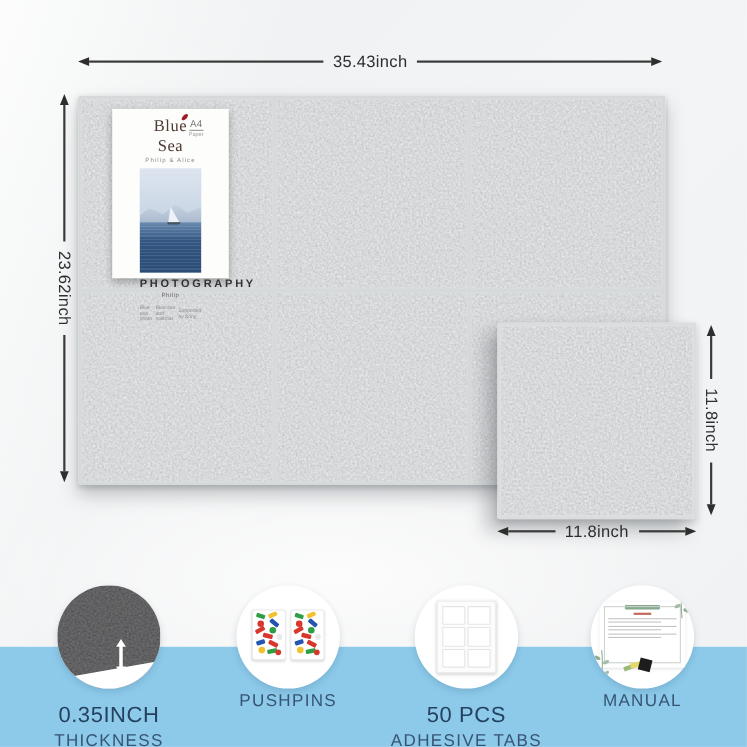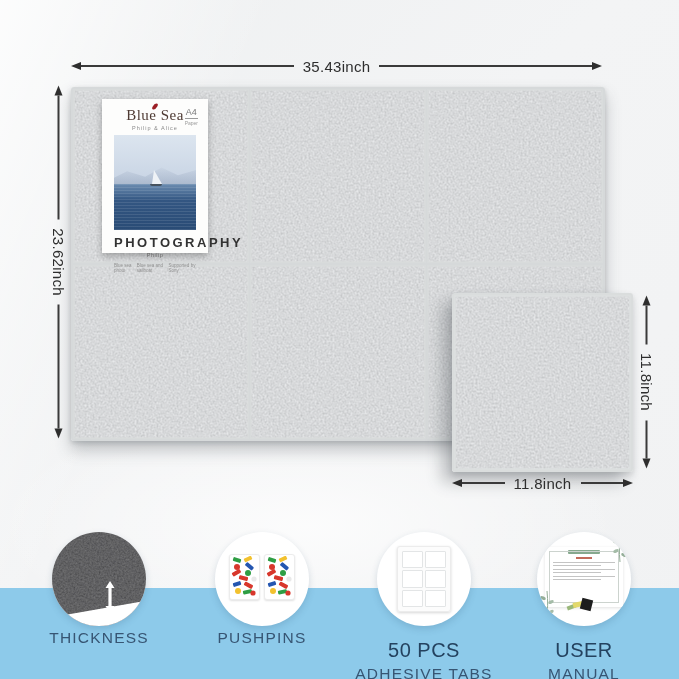--- a/index.html
+++ b/index.html
@@ -13,36 +13,36 @@
 
   
   .dim { position:absolute; display:flex; align-items:center; height:16px;
          color:#2e2e2e; font-size:15px; }
   .dim-line { flex:1; height:1.5px; background:#3a3a3a; }
   .dim-text { padding:0 9px; white-space:nowrap; letter-spacing:.3px; }
   .ah { width:0; height:0; border-top:4.5px solid transparent; border-bottom:4.5px solid transparent; }
   .ah-l { border-right:10px solid #2e2e2e; }
   .ah-r { border-left:10px solid #2e2e2e; }
   .dim-v { transform:rotate(90deg); }
-  #dim-top    { left:71px;  top:58px;  width:531px; }
+  #dim-top    { left:71px;  top:48px;  width:531px; }
   #dim-left   { left:-118px; top:254px; width:353px; }
   #dim-right  { left:560px; top:374px; width:173px; }
   #dim-bottom { left:452px; top:475px; width:181px; }
 
   
   .board-main { position:absolute; left:71px; top:87px; width:534px; height:354px;
                 border-radius:3px; box-shadow:0 9px 16px rgba(70,76,82,.30), 0 2px 5px rgba(70,76,82,.22); }
   .tile-single { position:absolute; left:452px; top:293px; width:181px; height:179px;
                 border-radius:3px; box-shadow:-10px 10px 16px rgba(70,76,82,.33), 0 3px 6px rgba(70,76,82,.2); }
   .board-main svg, .tile-single svg { display:block; }
 
   
   .poster { position:absolute; left:102px; top:99px; width:106px; height:154px;
             background:#fdfdfc; box-shadow:0 3px 7px rgba(0,0,0,.28);
-            padding:7px 12px 4px; box-sizing:border-box; }
+            padding:7px 25px 4px; box-sizing:border-box; }
   .poster-head { position:relative; text-align:center; }
   .poster-title { font-family:"Liberation Serif", serif; font-size:15px; color:#4e3a33; letter-spacing:.5px; }
   .poster-leaf { position:absolute; width:4px; height:7px; background:#9c1f26;
                  border-radius:70% 30% 70% 30%; transform:rotate(30deg); top:-3px; left:39px; }
   .poster-badge { position:absolute; right:-2px; top:1px; text-align:center; }
   .badge-size { font-size:9px; color:#787878; border-bottom:1px solid #9a9a9a; padding:0 1px 1px; }
   .badge-paper { font-size:5px; color:#9d9d9d; margin-top:1px; }
   .poster-sub { font-size:5.5px; color:#8a8a8a; letter-spacing:1px; text-align:center; margin-top:1px; }
   .photo { position:relative; margin-top:4px; height:95px; overflow:hidden;
            background:linear-gradient(#dce5ef 0%, #c8d4e4 50%, #bccadc 56%); }
@@ -50,21 +50,21 @@
            background:linear-gradient(to bottom, rgba(160,175,195,0), rgba(146,162,186,.55));
            clip-path:polygon(0 62%,16% 34%,38% 58%,58% 18%,78% 52%,100% 28%,100% 100%,0 100%); }
   .sea { position:absolute; left:0; right:0; top:52%; bottom:0;
          background:linear-gradient(#6b8cb0 0%, #335682 35%, #294b75 100%); }
   .ripples { position:absolute; inset:0;
          background:repeating-linear-gradient(180deg, rgba(255,255,255,.10) 0 1px, rgba(255,255,255,0) 1px 3px); }
   .sail { position:absolute; left:46%; top:37%; width:0; height:0;
           border-left:2px solid transparent; border-right:8px solid transparent;
           border-bottom:14px solid #eef2f6; }
   .hull { position:absolute; left:44%; top:52%; width:12px; height:2px; background:#46525e; border-radius:0 0 3px 3px; }
-  .poster-caption { margin-top:5px; font-size:13px; font-weight:bold; letter-spacing:2.5px;
+  .poster-caption { margin-top:5px; font-size:10px; font-weight:bold; letter-spacing:2.5px;
                     color:#323232; text-align:center; }
   .poster-author { margin-top:2px; font-size:5.5px; color:#666; letter-spacing:.5px; text-align:center; }
   .poster-foot { margin-top:5px; display:flex; align-items:center; justify-content:space-between;
                  font-size:4.5px; color:#8f8f8f; }
   .foot-sep { color:#c0c0c0; }
 
   
   .blue-band { position:absolute; left:0; top:588px; width:679px; height:91px; background:#8dcaea; }
   .feature { position:absolute; top:532px; width:170px; text-align:center; }
   #feature-0 { left:14px; } #feature-1 { left:177px; } #feature-2 { left:339px; } #feature-3 { left:499px; }
@@ -248,20 +248,21 @@
         </defs>
         <g filter="url(#feltBlack)">
             <rect x="0" y="0" width="94" height="94"></rect>
           </g>
       </svg>
       <div class="wedge"></div>
       <svg class="thick-arrow" width="12" height="34" viewBox="0 0 12 34">
         <path d="M6 1 L10.5 8 H7.6 V26 H10.5 L6 33 L1.5 26 H4.4 V8 H1.5 Z" fill="#ffffff"></path>
       </svg>
     </div>
+    <div class="feature-value">0.35INCH</div>
     <div class="feature-label">THICKNESS</div>
   </div>
 
   <div class="feature" id="feature-1">
     <div class="circle">
       <div class="pin-boxes">
         <div class="pin-box">
           <svg width="27" height="42" viewBox="0 0 27 42">
             <rect x="2" y="2" width="8" height="4" rx="1" fill="#2e9e44" transform="rotate(18 6 4)"></rect>
             <rect x="13" y="1" width="8" height="4" rx="1" fill="#f2c12e" transform="rotate(-24 17 3)"></rect>
@@ -339,16 +340,15 @@
         <ellipse cx="13" cy="22" rx="3" ry="1.6" fill="#93ad97" transform="rotate(24 13 22)"></ellipse>
       </svg>
       <svg class="leaf-bl" width="18" height="30" viewBox="0 0 18 30">
         <path d="M9 29 C8 19 8 9 10 1" stroke="#93ad97" stroke-width="1" fill="none"></path>
         <ellipse cx="5" cy="8" rx="3" ry="1.6" fill="#a5bca8" transform="rotate(-30 5 8)"></ellipse>
         <ellipse cx="13" cy="12" rx="3" ry="1.6" fill="#93ad97" transform="rotate(28 13 12)"></ellipse>
         <ellipse cx="5" cy="18" rx="3" ry="1.6" fill="#a5bca8" transform="rotate(-26 5 18)"></ellipse>
         <ellipse cx="13" cy="22" rx="3" ry="1.6" fill="#93ad97" transform="rotate(24 13 22)"></ellipse>
       </svg>
     </div>
-    <div class="feature-value">USER</div>
     <div class="feature-label">MANUAL</div>
   </div>
 </div>
 
 </body></html>

